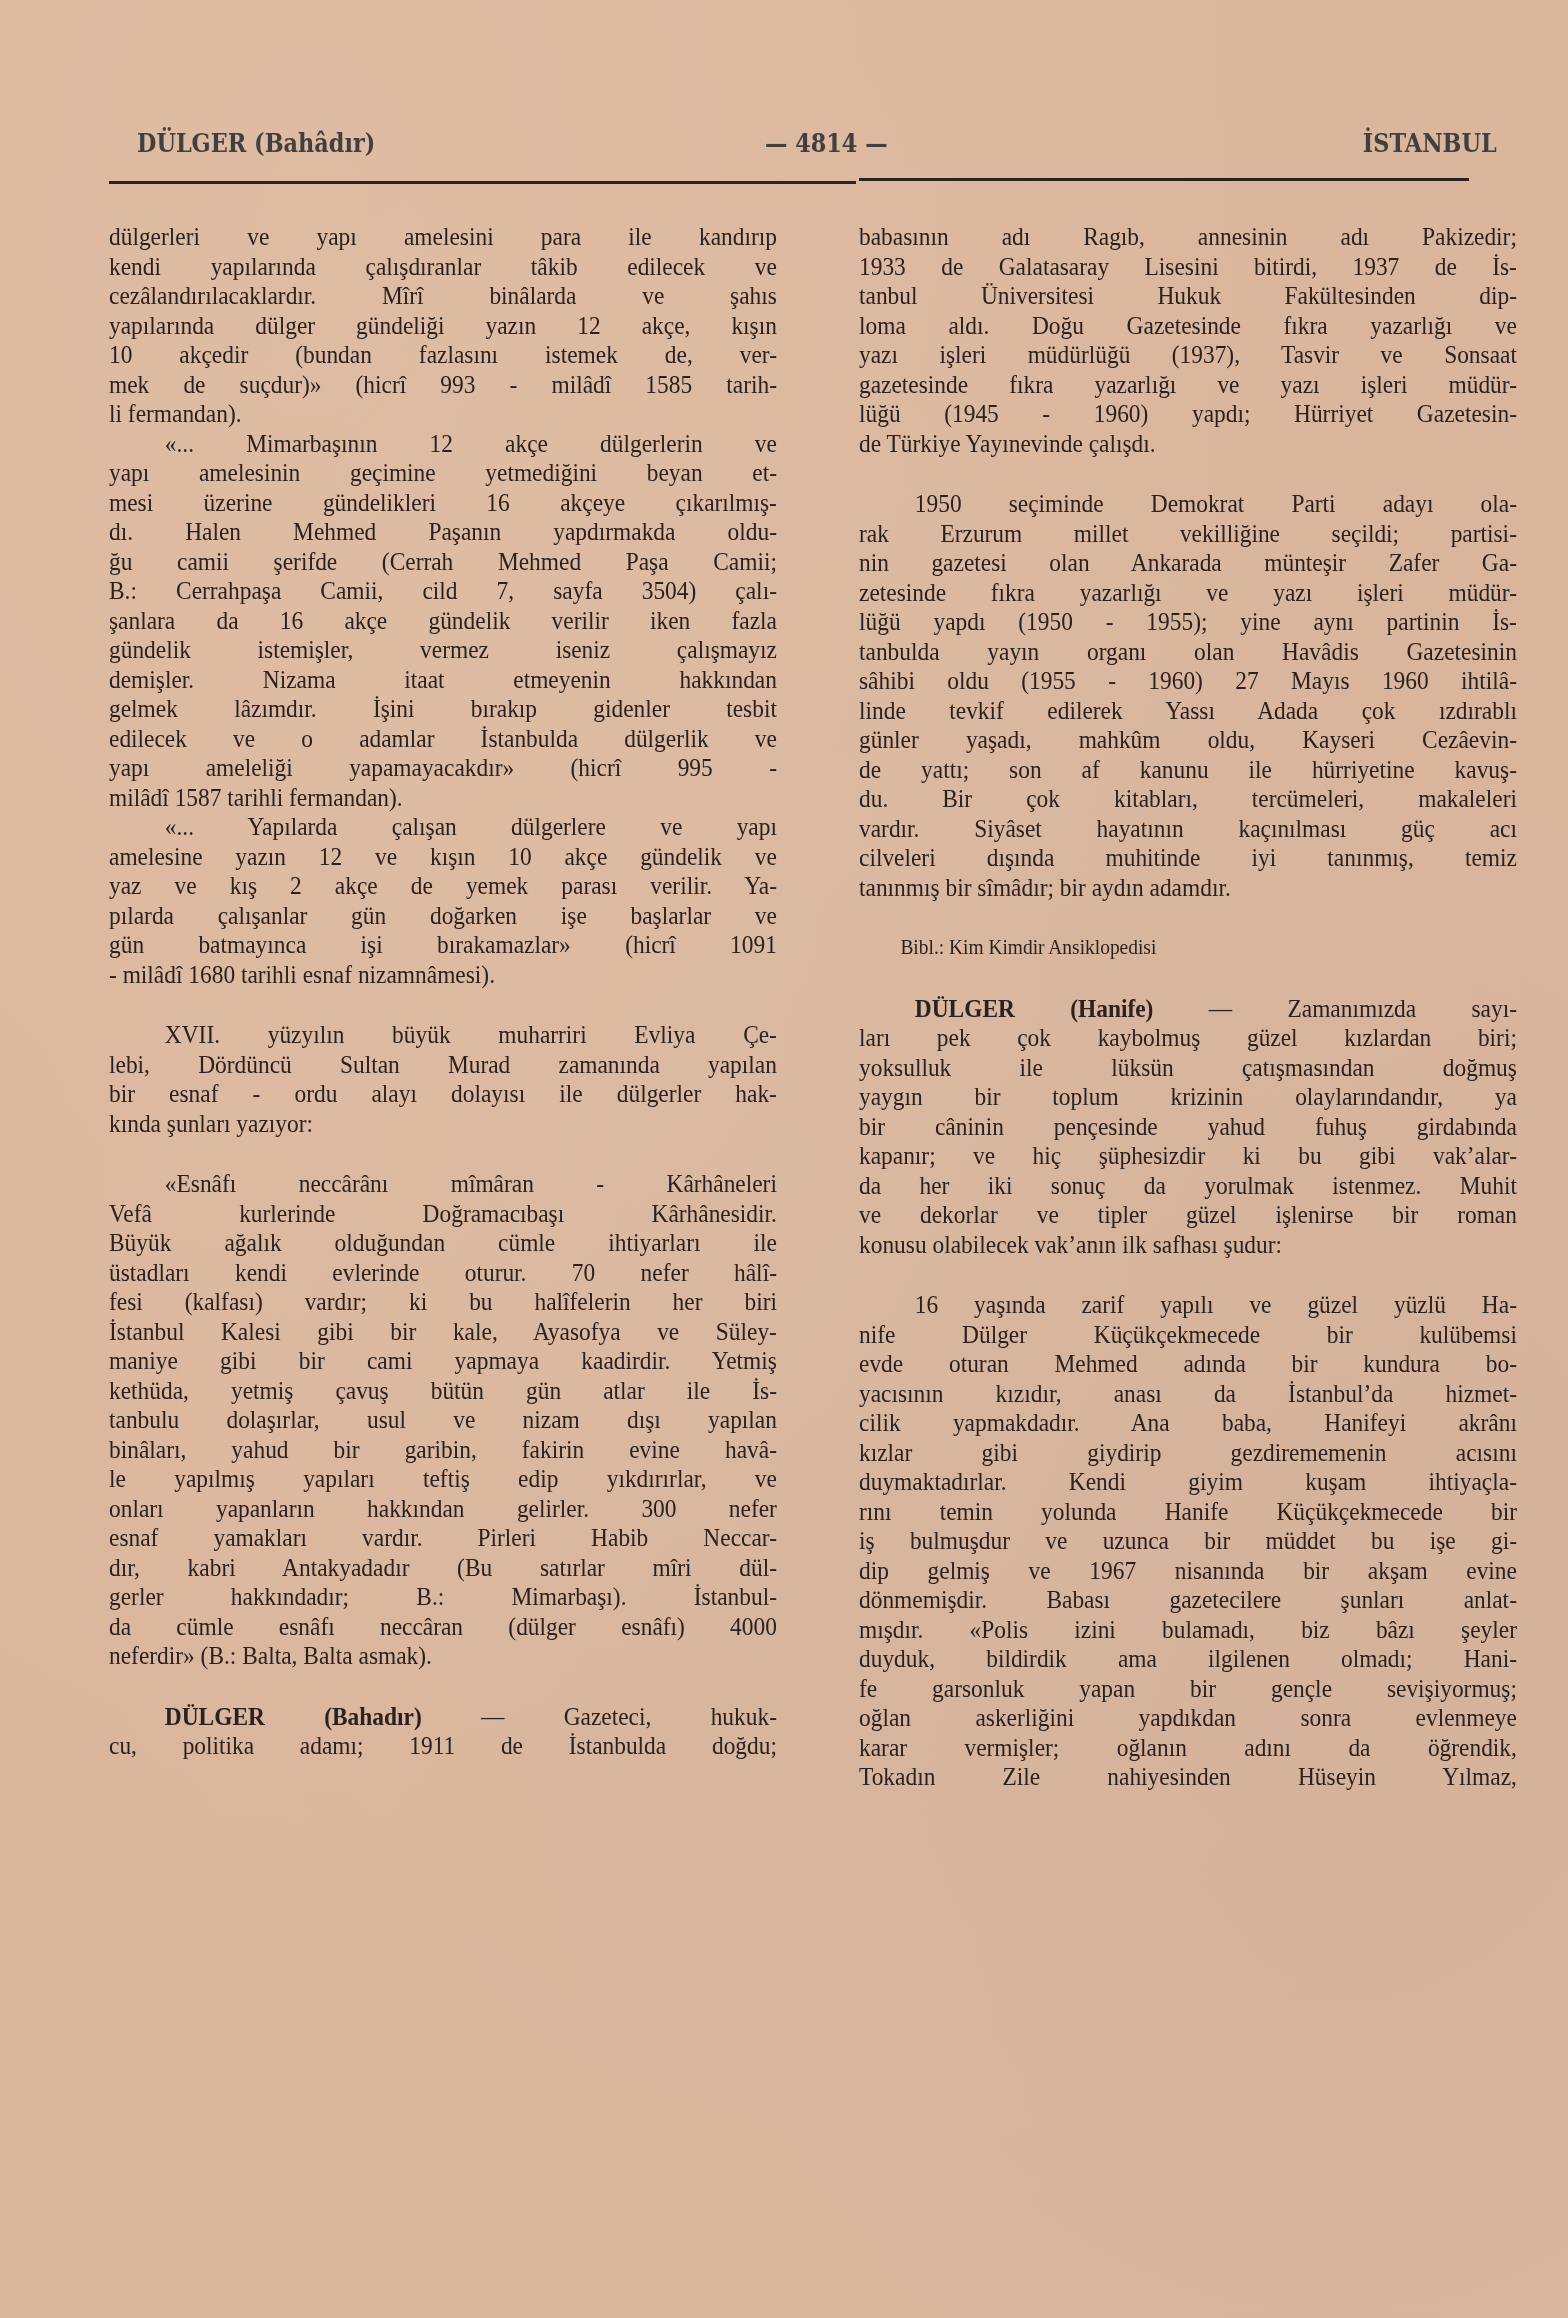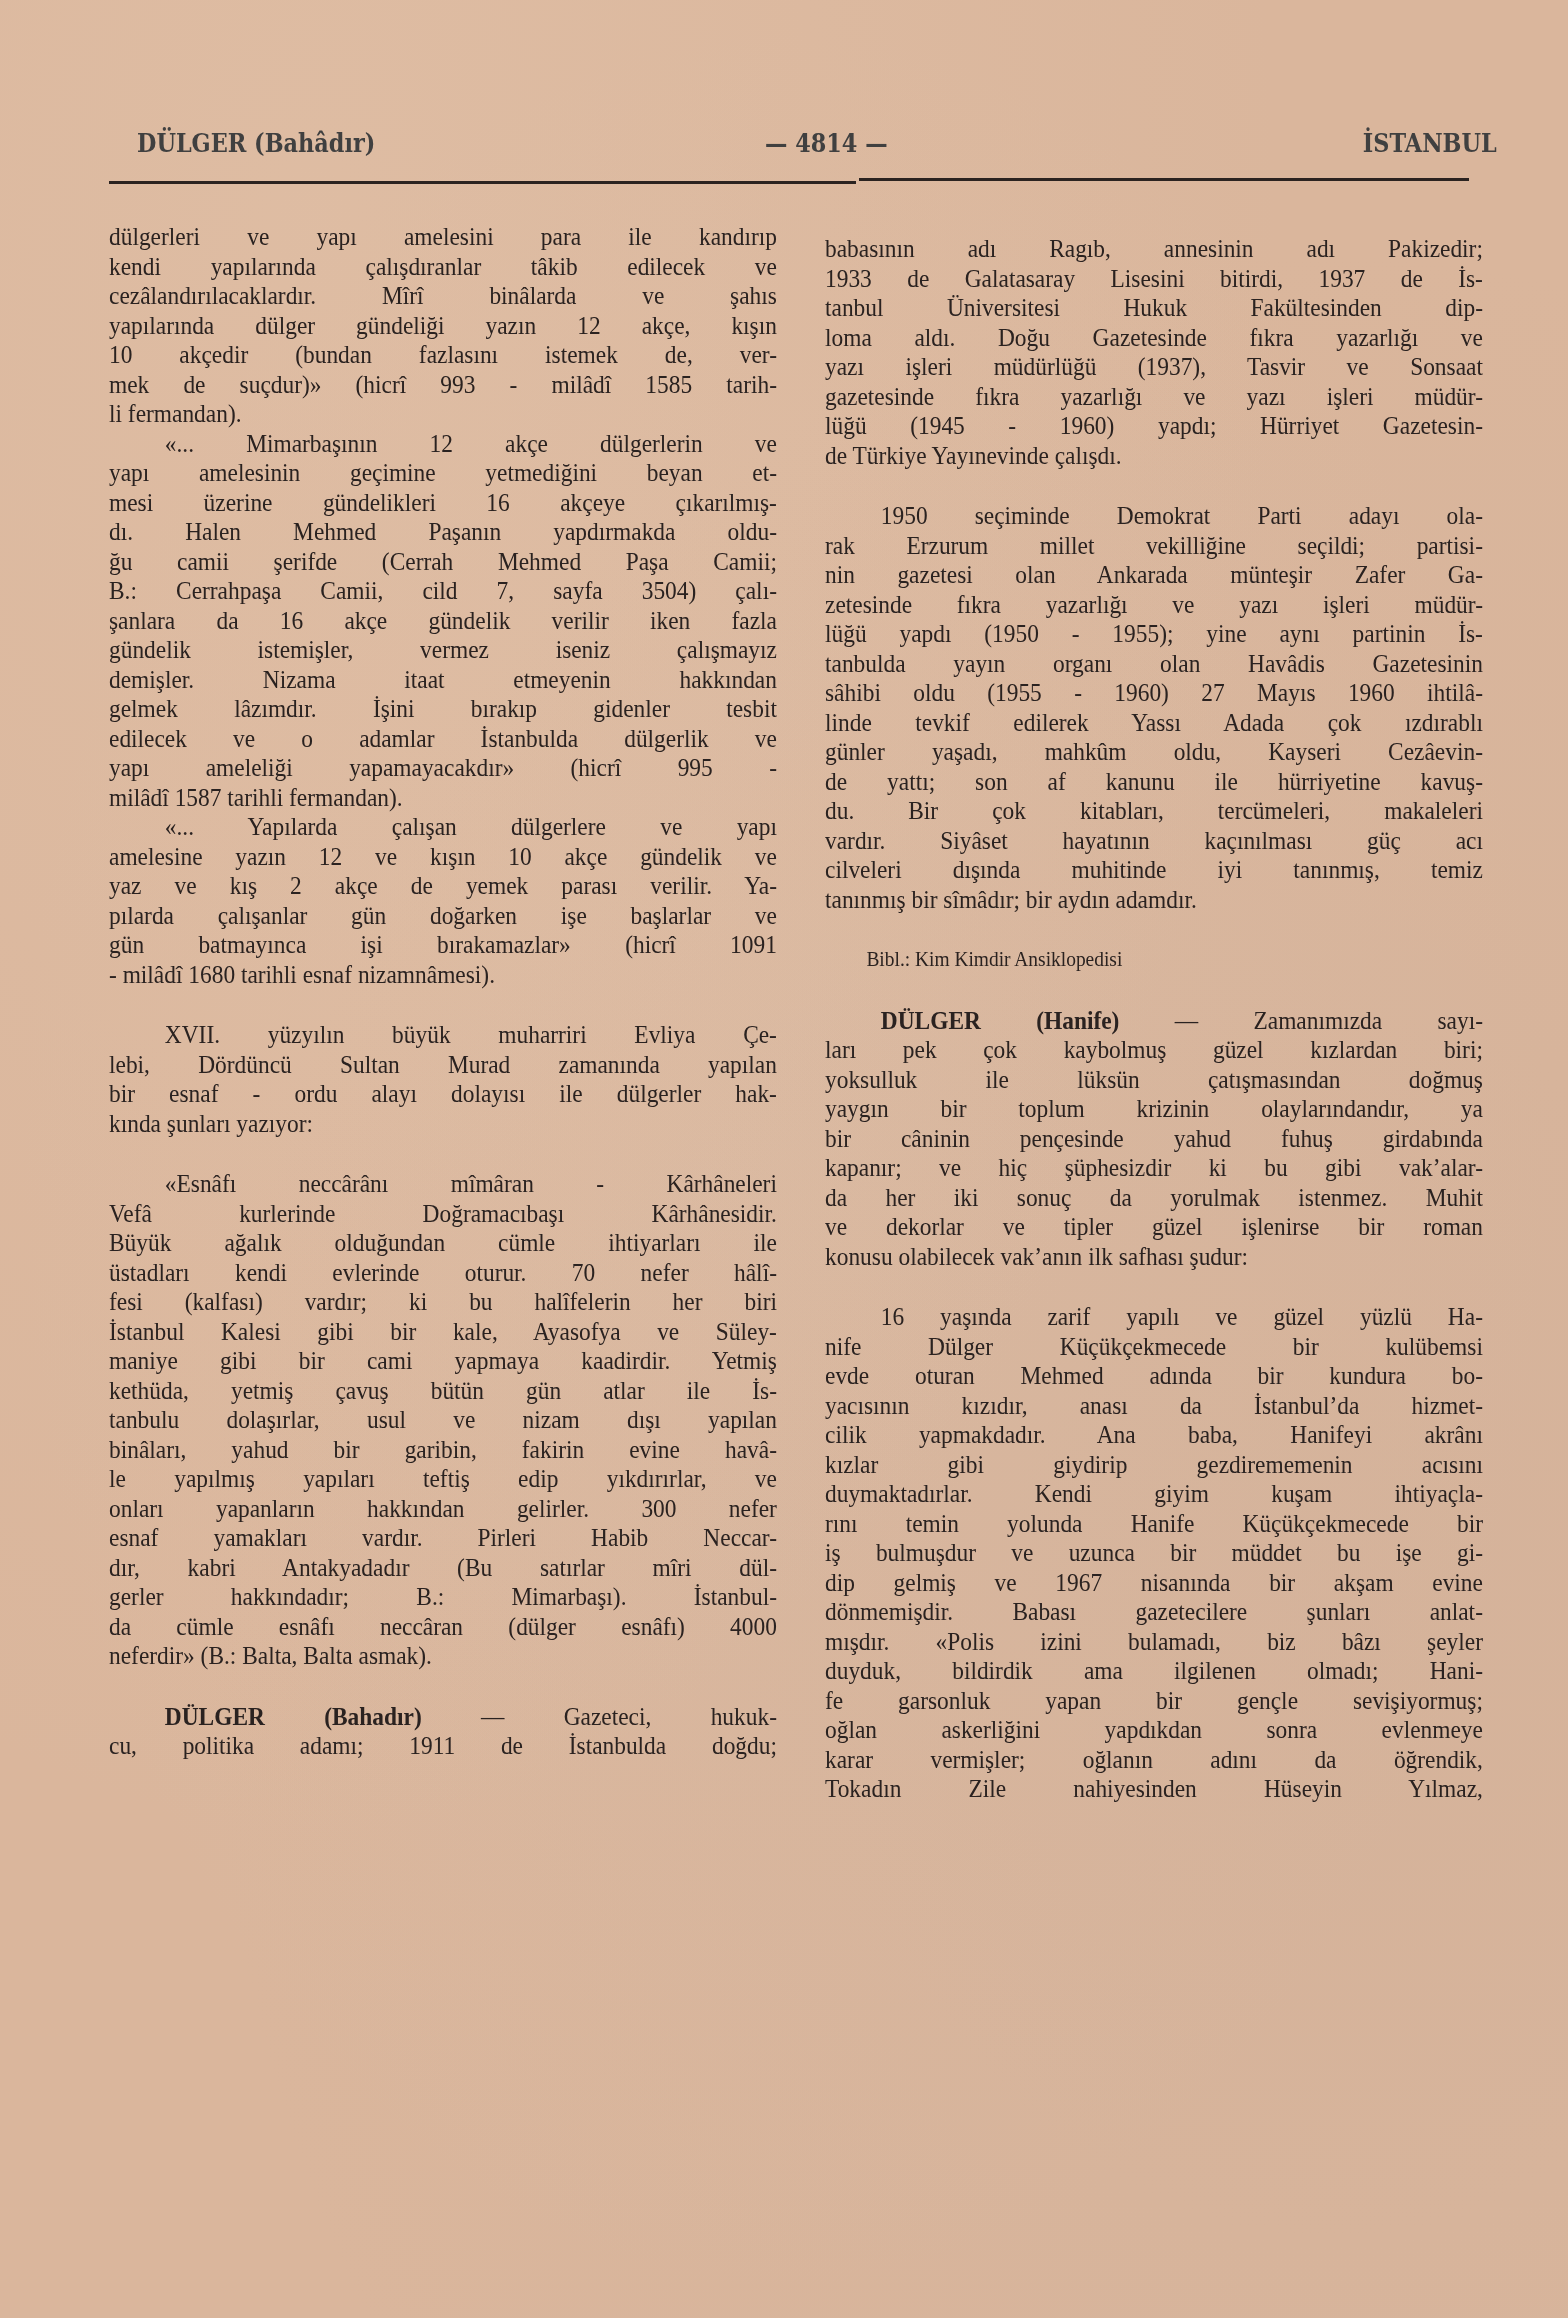--- a/index.html
+++ b/index.html
@@ -21,21 +21,21 @@
     color: #404040; letter-spacing: 0px; margin-left: 28px;
   }
   .rh-left { position: absolute; left: 0; top: 0; transform: scaleX(0.86); transform-origin: left top; }
   .rh-center { position: absolute; left: 628px; top: 0; transform: scaleX(0.86); transform-origin: left top; }
   .rh-right { position: absolute; right: 0; top: 0; transform: scaleX(0.86); transform-origin: right top; }
   .rule-left { position: absolute; left: 109px; top: 181px; width: 747px; height: 2.6px; background: #2b2320; }
   .rule-right { position: absolute; left: 859px; top: 178px; width: 610px; height: 2.6px; background: #2b2320; }
 
   .column { position: absolute; top: 222px; font-family: Liberation Serif, serif; }
   .col-left { left: 109px; width: 668px; }
-  .col-right { left: 825px; width: 658px; margin-top: 12px; }
+  .col-right { left: 859px; width: 658px; }
 
   .line {
     display: block; height: 29.5px; line-height: 29.5px;
     font-size: 26px; white-space: nowrap;
     text-align: justify; text-align-last: justify;
     transform: scaleX(0.9); transform-origin: left center;
     width: 111.1%;
   }
   .line.last { text-align-last: left; }
   .line.indent { padding-left: 62px; box-sizing: border-box; }

